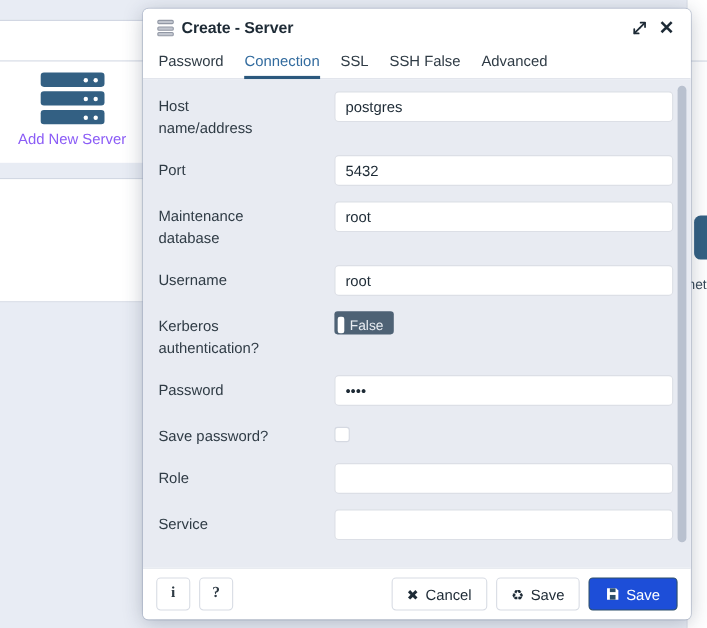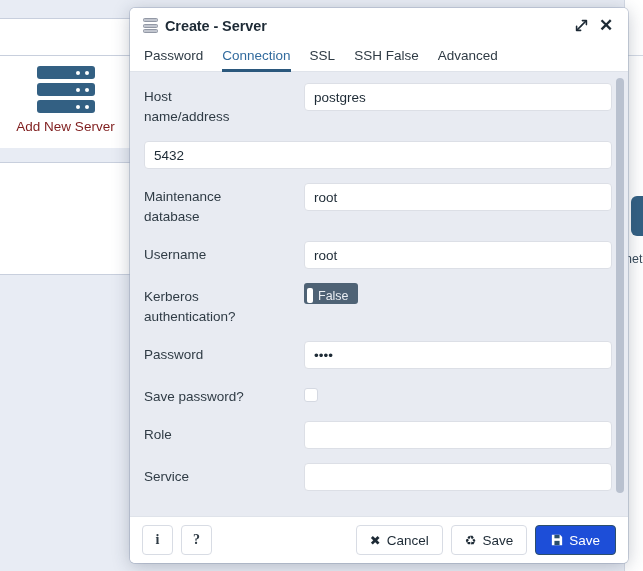--- a/index.html
+++ b/index.html
@@ -77,21 +77,21 @@
     border-radius: 50%;
     background: #ffffff;
     top: 50%;
     margin-top: -2px;
   }
   .server-bar::after { right: 6px; }
   .server-bar::before { right: 15px; }
 
   #add-server-label {
     font-size: 13.5px;
-    color: #7f1d1d;
+    color: #8b5cf6;
     white-space: nowrap;
     text-align: center;
   }
 
   
   #bg-right-button {
     position: absolute;
     left: 631px;
     top: 196px;
     width: 24px;
@@ -453,20 +453,21 @@
     <div id="form-scroll">
 
       <div class="form-row">
         <div class="field-label">Host name/address</div>
         <div class="field-control">
           <input class="text-input" type="text" value="postgres" style="">
         </div>
       </div>
 
       <div class="form-row">
+        <div class="field-label">Port</div>
         <div class="field-control">
           <input class="text-input" type="text" value="5432" style="">
         </div>
       </div>
 
       <div class="form-row">
         <div class="field-label">Maintenance database</div>
         <div class="field-control">
           <input class="text-input" type="text" value="root" style="">
         </div>

